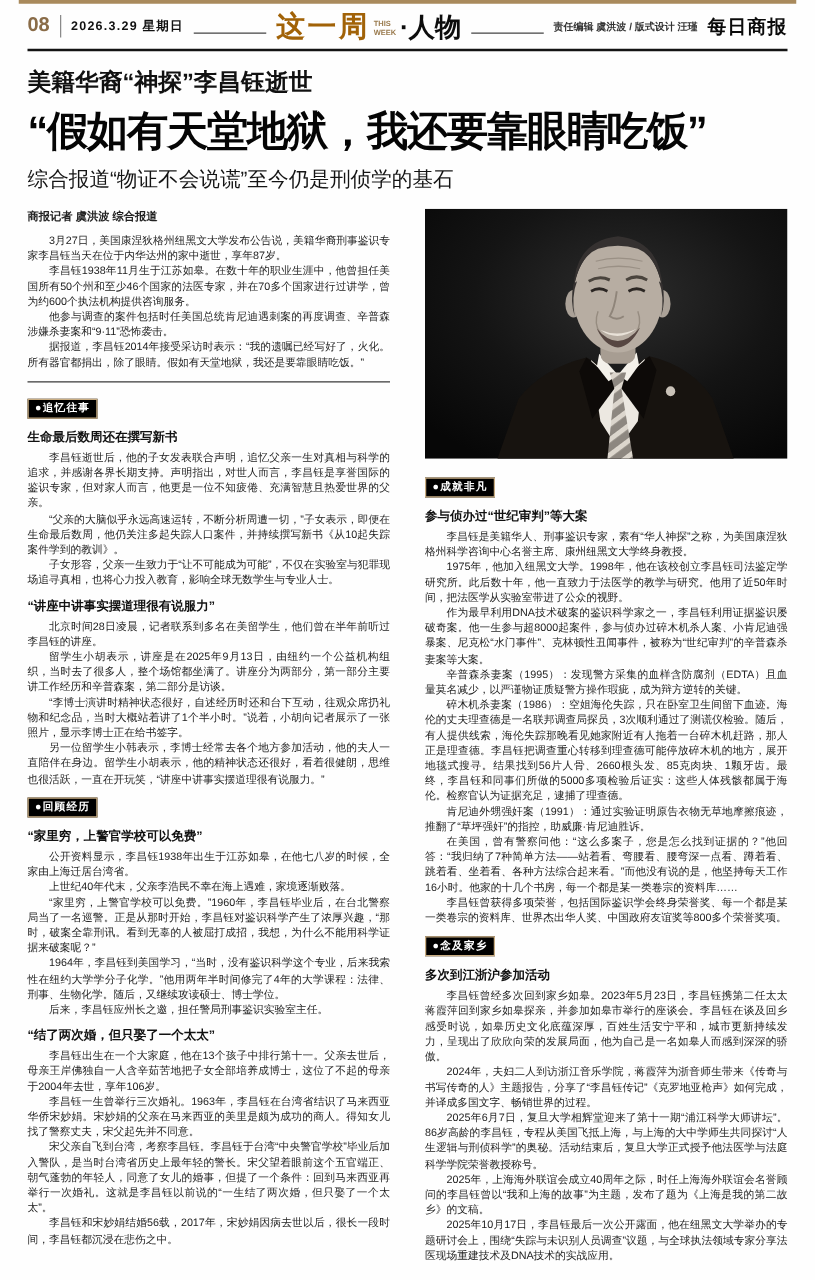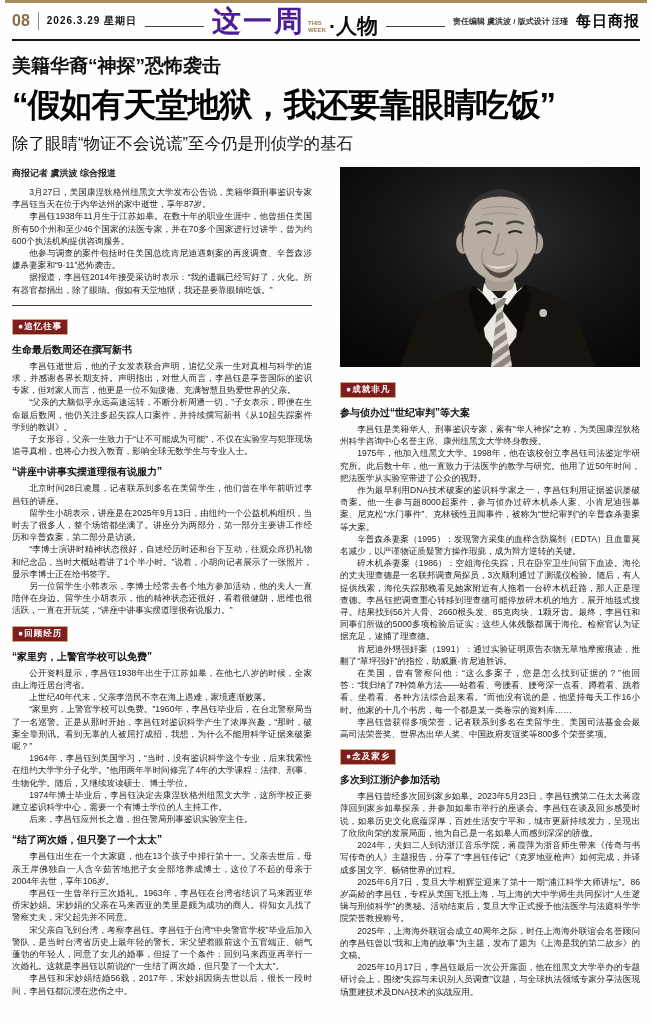--- a/index.html
+++ b/index.html
@@ -1,45 +1,45 @@
 <!DOCTYPE html>
 <html><head>
 <meta charset="utf-8">
 <style>
   html,body{margin:0;padding:0;background:#e8e8e8;}
   .page{
     position:relative; width:652px; height:1024px; margin:0 auto;
     background:#fefefe; overflow:hidden; box-sizing:border-box;
-    padding:0 12px; font-family:"Liberation Sans","DejaVu Sans",sans-serif; color:#1c1c1c;
+    padding:0 22px; font-family:"Liberation Sans","DejaVu Sans",sans-serif; color:#1c1c1c;
   }
   
   .topbar{border-top:3px solid #a98a5c; margin:0 -7px;}
   .header{display:flex; align-items:center; height:36px; border-bottom:2px solid #141414; gap:8px;}
   .pagenum{font-size:16px; font-weight:bold; color:#8a6c48;}
   .vdiv{width:1px; height:18px; background:#8a8a8a; display:inline-block;}
   .date{font-size:10px; font-weight:bold; color:#111; letter-spacing:1px;}
   .hline{flex:1; height:1px; background:#444; margin-top:10px;}
   .masthead{display:flex; align-items:flex-end; gap:3px;}
-  .masthead-cn{font-size:29px; font-weight:900; color:#4c1d95; letter-spacing:2px; line-height:1;}
+  .masthead-cn{font-size:23px; font-weight:900; color:#a16207; letter-spacing:2px; line-height:1;}
   .masthead-en{display:flex; flex-direction:column; font-size:6px; font-weight:bold; color:#9a7b4e; line-height:1.1; padding-bottom:2px;}
   .masthead-section{font-size:21px; font-weight:900; color:#0d0d0d; line-height:1;}
   .editors{font-size:8px; font-weight:bold; color:#333;}
   .brand{font-family:"Liberation Serif","DejaVu Serif",serif; font-size:15px; font-weight:900; color:#0a0a0a; letter-spacing:1px;}
   
   .headline{padding:10px 0 6px 0;}
   .kicker{font-size:19px; font-weight:600; color:#111; margin:2px 0 4px 0;}
   .main-head{font-size:33px; font-weight:900; color:#050505; letter-spacing:-1px; margin:0 0 5px 0; white-space:nowrap;}
   .sub-head{font-size:16.5px; font-weight:500; color:#141414; margin:0 0 4px 0;}
   
   .columns{display:flex; gap:28px;}
   .col{width:312px;}
   .byline{font-size:9px; font-weight:bold; color:#222; margin:2px 0 6px 0;}
   .para{font-size:8.6px; line-height:1.42; text-indent:2em; text-align:justify; margin:0; color:#1d1d1d;}
   .lead-rule{border:none; border-top:1.5px solid #3a3a3a; margin:9px 0 4px 0;}
-  .badge{display:inline-block; background:#7f1d1d; border:1px solid #c9ad82; color:#fff;
+  .badge{display:inline-block; background:#000000; border:1px solid #c9ad82; color:#fff;
          font-size:8.5px; font-weight:bold; padding:1px 5px; margin-top:9px; letter-spacing:1px;}
   .sub-title{font-size:10px; font-weight:bold; color:#111; margin:8px 0 3px 0;}
   
   .photo{width:100%; height:200px; margin:2px 0 6px 0; display:block;}
 </style>
 </head>
 <body>
 
 <div class="page">
   <div class="topbar"></div>
@@ -56,23 +56,23 @@
         <span>WEEK</span>
       </span>
       <span class="masthead-section">·人物</span>
     </span>
     <span class="hline"></span>
     <span class="editors">责任编辑 虞洪波 / 版式设计 汪瑾</span>
     <span class="brand">每日商报</span>
   </div>
 
   <div class="headline">
-    <div class="kicker">美籍华裔“神探”恐怖袭击</div>
+    <div class="kicker">美籍华裔“神探”李昌钰逝世</div>
     <div class="main-head">“假如有天堂地狱，我还要靠眼睛吃饭”</div>
-    <div class="sub-head">除了眼睛“物证不会说谎”至今仍是刑侦学的基石</div>
+    <div class="sub-head">综合报道“物证不会说谎”至今仍是刑侦学的基石</div>
   </div>
 
   <div class="columns">
 
     <div class="col">
       <div class="byline">商报记者 虞洪波 综合报道</div>
       <p class="para">3月27日，美国康涅狄格州纽黑文大学发布公告说，美籍华裔刑事鉴识专家李昌钰当天在位于内华达州的家中逝世，享年87岁。</p>
       <p class="para">李昌钰1938年11月生于江苏如皋。在数十年的职业生涯中，他曾担任美国所有50个州和至少46个国家的法医专家，并在70多个国家进行过讲学，曾为约600个执法机构提供咨询服务。</p>
       <p class="para">他参与调查的案件包括时任美国总统肯尼迪遇刺案的再度调查、辛普森涉嫌杀妻案和“9·11”恐怖袭击。</p>
       <p class="para">据报道，李昌钰2014年接受采访时表示：“我的遗嘱已经写好了，火化。所有器官都捐出，除了眼睛。假如有天堂地狱，我还是要靠眼睛吃饭。”</p>
@@ -91,21 +91,20 @@
         <p class="para">另一位留学生小韩表示，李博士经常去各个地方参加活动，他的夫人一直陪伴在身边。留学生小胡表示，他的精神状态还很好，看着很健朗，思维也很活跃，一直在开玩笑，“讲座中讲事实摆道理很有说服力。”</p>
       </div>
 
       <div>
         <span class="badge">●回顾经历</span>
         <div class="sub-title">“家里穷，上警官学校可以免费”</div>
         <p class="para">公开资料显示，李昌钰1938年出生于江苏如皋，在他七八岁的时候，全家由上海迁居台湾省。</p>
         <p class="para">上世纪40年代末，父亲李浩民不幸在海上遇难，家境逐渐败落。</p>
         <p class="para">“家里穷，上警官学校可以免费。”1960年，李昌钰毕业后，在台北警察局当了一名巡警。正是从那时开始，李昌钰对鉴识科学产生了浓厚兴趣，“那时，破案全靠刑讯。看到无辜的人被屈打成招，我想，为什么不能用科学证据来破案呢？”</p>
         <p class="para">1964年，李昌钰到美国学习，“当时，没有鉴识科学这个专业，后来我索性在纽约大学学分子化学。”他用两年半时间修完了4年的大学课程：法律、刑事、生物化学。随后，又继续攻读硕士、博士学位。</p>
-        <p class="para">1974年博士毕业后，李昌钰决定去康涅狄格州纽黑文大学，这所学校正要建立鉴识科学中心，需要一个有博士学位的人主持工作。</p>
         <p class="para">后来，李昌钰应州长之邀，担任警局刑事鉴识实验室主任。</p>
         <div class="sub-title">“结了两次婚，但只娶了一个太太”</div>
         <p class="para">李昌钰出生在一个大家庭，他在13个孩子中排行第十一。父亲去世后，母亲王岸佛独自一人含辛茹苦地把子女全部培养成博士，这位了不起的母亲于2004年去世，享年106岁。</p>
         <p class="para">李昌钰一生曾举行三次婚礼。1963年，李昌钰在台湾省结识了马来西亚华侨宋妙娟。宋妙娟的父亲在马来西亚的美里是颇为成功的商人。得知女儿找了警察丈夫，宋父起先并不同意。</p>
         <p class="para">宋父亲自飞到台湾，考察李昌钰。李昌钰于台湾“中央警官学校”毕业后加入警队，是当时台湾省历史上最年轻的警长。宋父望着眼前这个五官端正、朝气蓬勃的年轻人，同意了女儿的婚事，但提了一个条件：回到马来西亚再举行一次婚礼。这就是李昌钰以前说的“一生结了两次婚，但只娶了一个太太”。</p>
         <p class="para">李昌钰和宋妙娟结婚56载，2017年，宋妙娟因病去世以后，很长一段时间，李昌钰都沉浸在悲伤之中。</p>
         
       </div>
     </div>
 
@@ -172,21 +171,21 @@
       <div>
         <span class="badge">●成就非凡</span>
         <div class="sub-title">参与侦办过“世纪审判”等大案</div>
         <p class="para">李昌钰是美籍华人、刑事鉴识专家，素有“华人神探”之称，为美国康涅狄格州科学咨询中心名誉主席、康州纽黑文大学终身教授。</p>
         <p class="para">1975年，他加入纽黑文大学。1998年，他在该校创立李昌钰司法鉴定学研究所。此后数十年，他一直致力于法医学的教学与研究。他用了近50年时间，把法医学从实验室带进了公众的视野。</p>
         <p class="para">作为最早利用DNA技术破案的鉴识科学家之一，李昌钰利用证据鉴识屡破奇案。他一生参与超8000起案件，参与侦办过碎木机杀人案、小肯尼迪强暴案、尼克松“水门事件”、克林顿性丑闻事件，被称为“世纪审判”的辛普森杀妻案等大案。</p>
         <p class="para">辛普森杀妻案（1995）：发现警方采集的血样含防腐剂（EDTA）且血量莫名减少，以严谨物证质疑警方操作瑕疵，成为辩方逆转的关键。</p>
         <p class="para">碎木机杀妻案（1986）：空姐海伦失踪，只在卧室卫生间留下血迹。海伦的丈夫理查德是一名联邦调查局探员，3次顺利通过了测谎仪检验。随后，有人提供线索，海伦失踪那晚看见她家附近有人拖着一台碎木机赶路，那人正是理查德。李昌钰把调查重心转移到理查德可能停放碎木机的地方，展开地毯式搜寻。结果找到56片人骨、2660根头发、85克肉块、1颗牙齿。最终，李昌钰和同事们所做的5000多项检验后证实：这些人体残骸都属于海伦。检察官认为证据充足，逮捕了理查德。</p>
         <p class="para">肯尼迪外甥强奸案（1991）：通过实验证明原告衣物无草地摩擦痕迹，推翻了“草坪强奸”的指控，助威廉·肯尼迪胜诉。</p>
         <p class="para">在美国，曾有警察问他：“这么多案子，您是怎么找到证据的？”他回答：“我归纳了7种简单方法——站着看、弯腰看、腰弯深一点看、蹲着看、跳着看、坐着看、各种方法综合起来看。”而他没有说的是，他坚持每天工作16小时。他家的十几个书房，每一个都是某一类卷宗的资料库……</p>
-        <p class="para">李昌钰曾获得多项荣誉，记者联系到多名在美留学生、美国司法基金会最高司法荣誉奖、世界杰出华人奖、中国政府友谊奖等800多个荣誉奖项。</p>
+        <p class="para">李昌钰曾获得多项荣誉，包括国际鉴识学会终身荣誉奖、每一个都是某一类卷宗的资料库、世界杰出华人奖、中国政府友谊奖等800多个荣誉奖项。</p>
       </div>
 
       <div>
         <span class="badge">●念及家乡</span>
         <div class="sub-title">多次到江浙沪参加活动</div>
         <p class="para">李昌钰曾经多次回到家乡如皋。2023年5月23日，李昌钰携第二任太太蒋霞萍回到家乡如皋探亲，并参加如皋市举行的座谈会。李昌钰在谈及回乡感受时说，如皋历史文化底蕴深厚，百姓生活安宁平和，城市更新持续发力，呈现出了欣欣向荣的发展局面，他为自己是一名如皋人而感到深深的骄傲。</p>
         <p class="para">2024年，夫妇二人到访浙江音乐学院，蒋霞萍为浙音师生带来《传奇与书写传奇的人》主题报告，分享了“李昌钰传记”《克罗地亚枪声》如何完成，并译成多国文字、畅销世界的过程。</p>
         <p class="para">2025年6月7日，复旦大学相辉堂迎来了第十一期“浦江科学大师讲坛”。86岁高龄的李昌钰，专程从美国飞抵上海，与上海的大中学师生共同探讨“人生逻辑与刑侦科学”的奥秘。活动结束后，复旦大学正式授予他法医学与法庭科学学院荣誉教授称号。</p>
         <p class="para">2025年，上海海外联谊会成立40周年之际，时任上海海外联谊会名誉顾问的李昌钰曾以“我和上海的故事”为主题，发布了题为《上海是我的第二故乡》的文稿。</p>
         <p class="para">2025年10月17日，李昌钰最后一次公开露面，他在纽黑文大学举办的专题研讨会上，围绕“失踪与未识别人员调查”议题，与全球执法领域专家分享法医现场重建技术及DNA技术的实战应用。</p>

